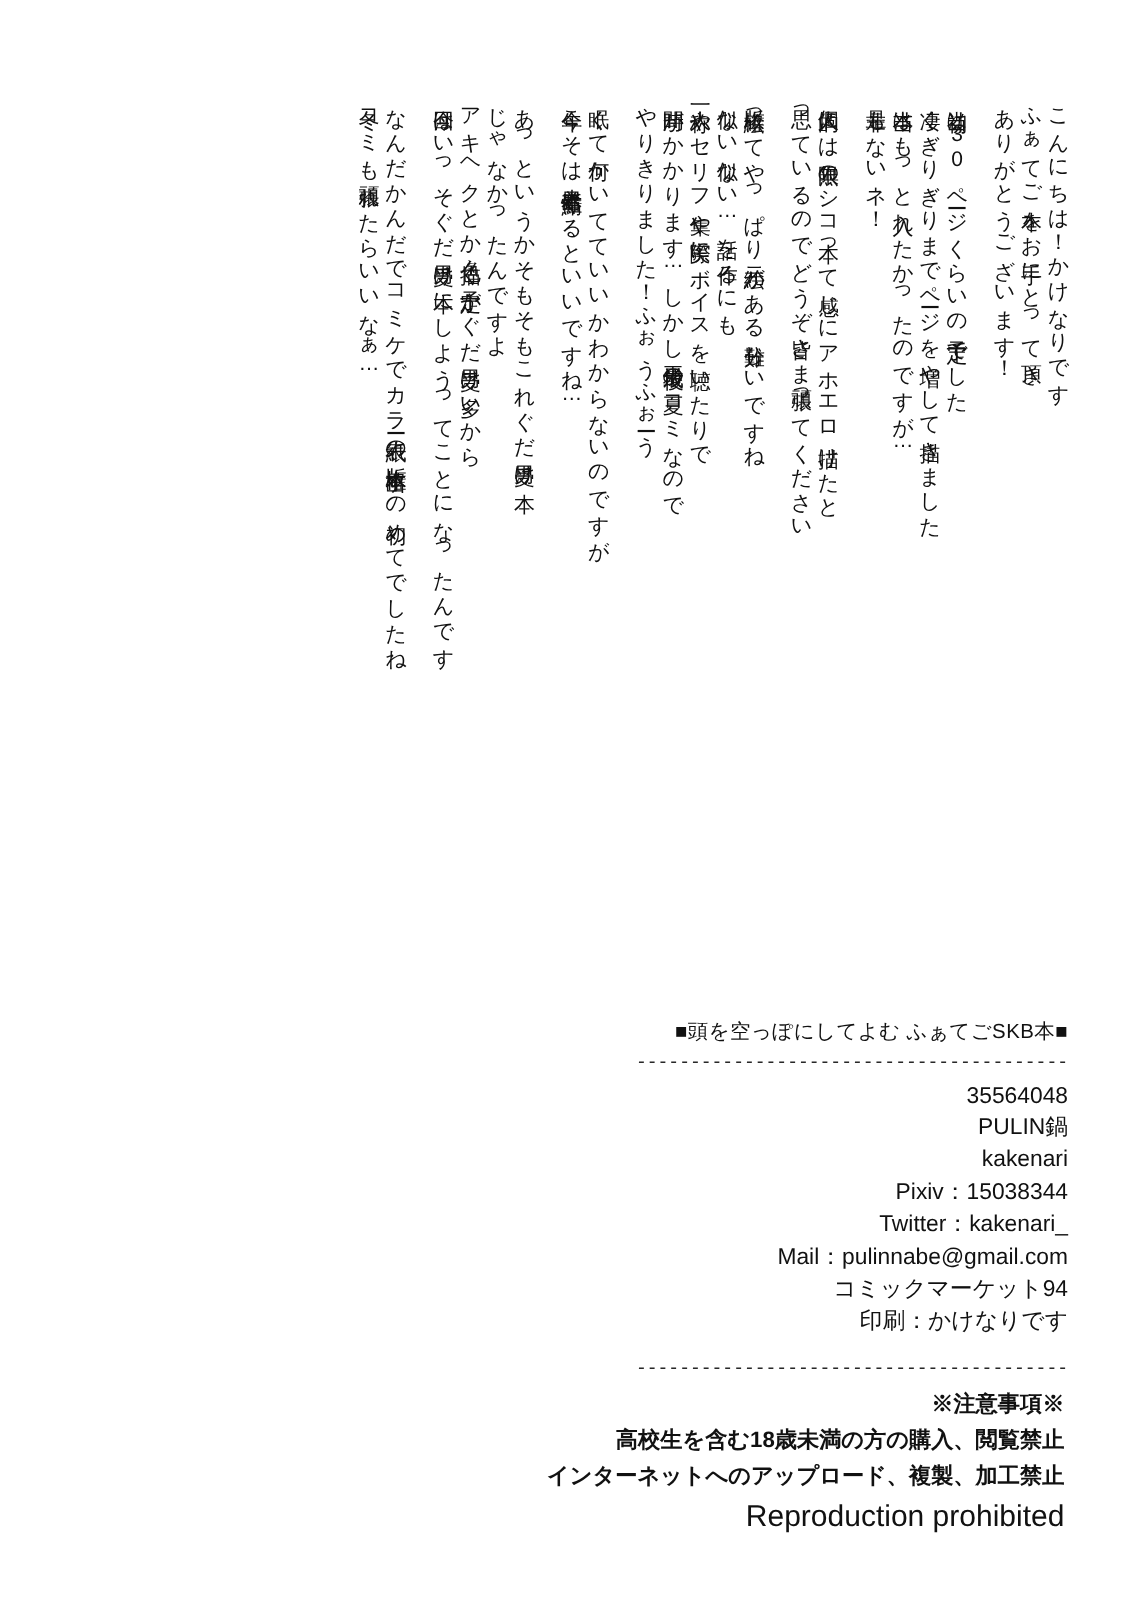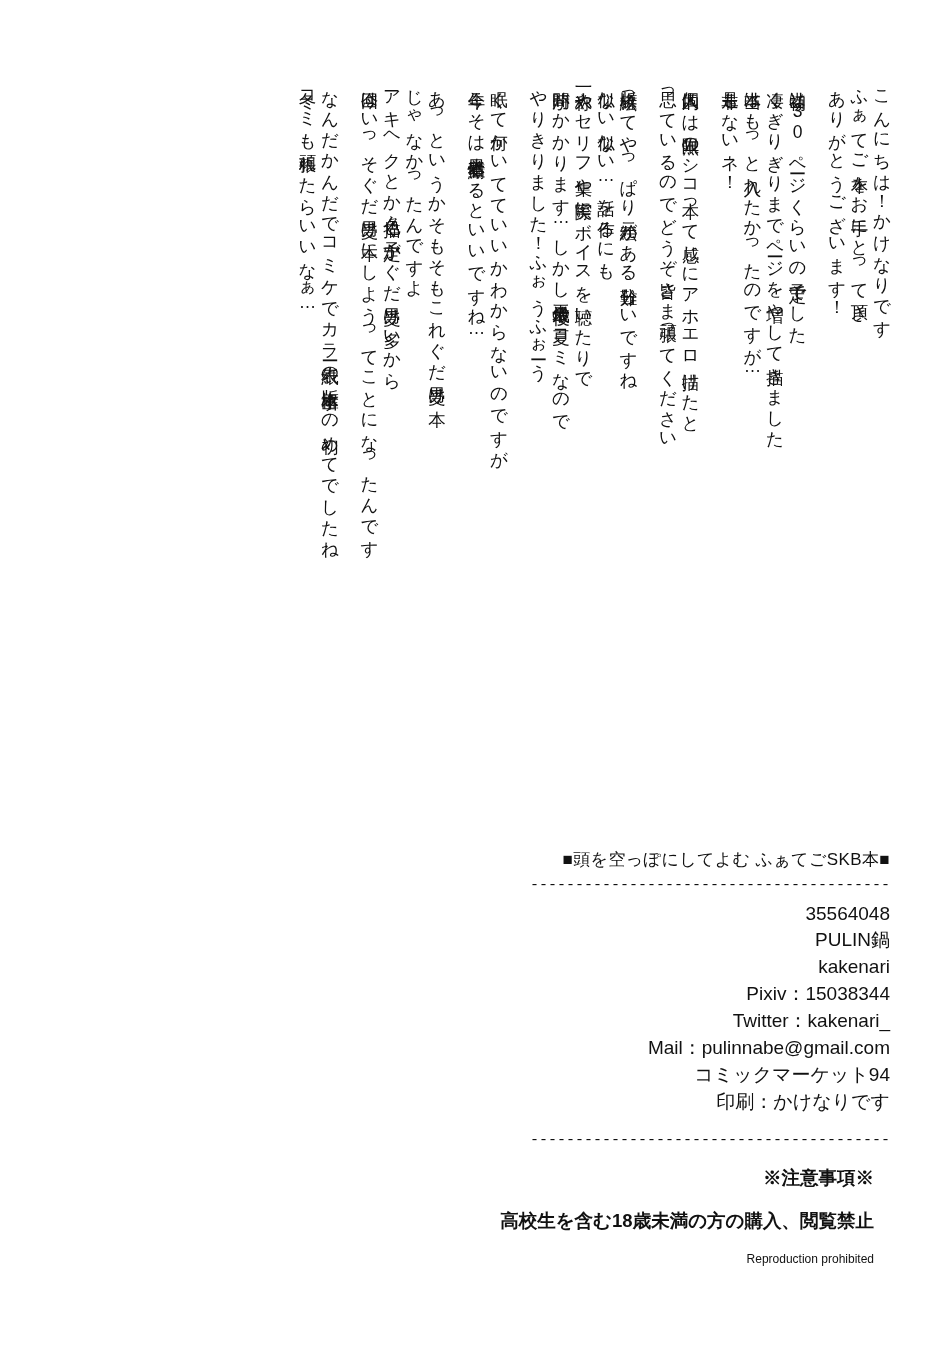--- a/index.html
+++ b/index.html
@@ -87,25 +87,25 @@
     font-size: 15px;
     font-family: "Liberation Mono", monospace;
     margin-bottom: 8px;
   }
   .notice-lines {
     font-size: 18.5px;
     font-weight: bold;
     line-height: 1.45;
   }
   .notice-lines div {
-    margin: 16px;
+    margin: 3px;
   }
   .notice-lines .latin {
     font-weight: normal;
-    font-size: 12px;
+    font-size: 25px;
   }
 </style>
 </head>
 <body>
 
 <div id="afterword">
   <div class="vcol">こんにちは！かけなりです</div>
   <div class="vcol">ふぁてご本をお手にとって頂き</div>
   <div class="vcol gap-after">ありがとうございます！</div>
   <div class="vcol">当初は30ページくらいの予定でした</div>
@@ -142,15 +142,16 @@
     <div>コミックマーケット94</div>
     <div>印刷：かけなりです</div>
   </div>
 </div>
 
 <div id="notice">
   <div class="notice-rule">----------------------------------------</div>
   <div class="notice-lines">
     <div>※注意事項※</div>
     <div>高校生を含む18歳未満の方の購入、閲覧禁止</div>
+    <div>インターネットへのアップロード、複製、加工禁止</div>
     <div class="latin">Reproduction prohibited</div>
   </div>
 </div>
 
 </body></html>

